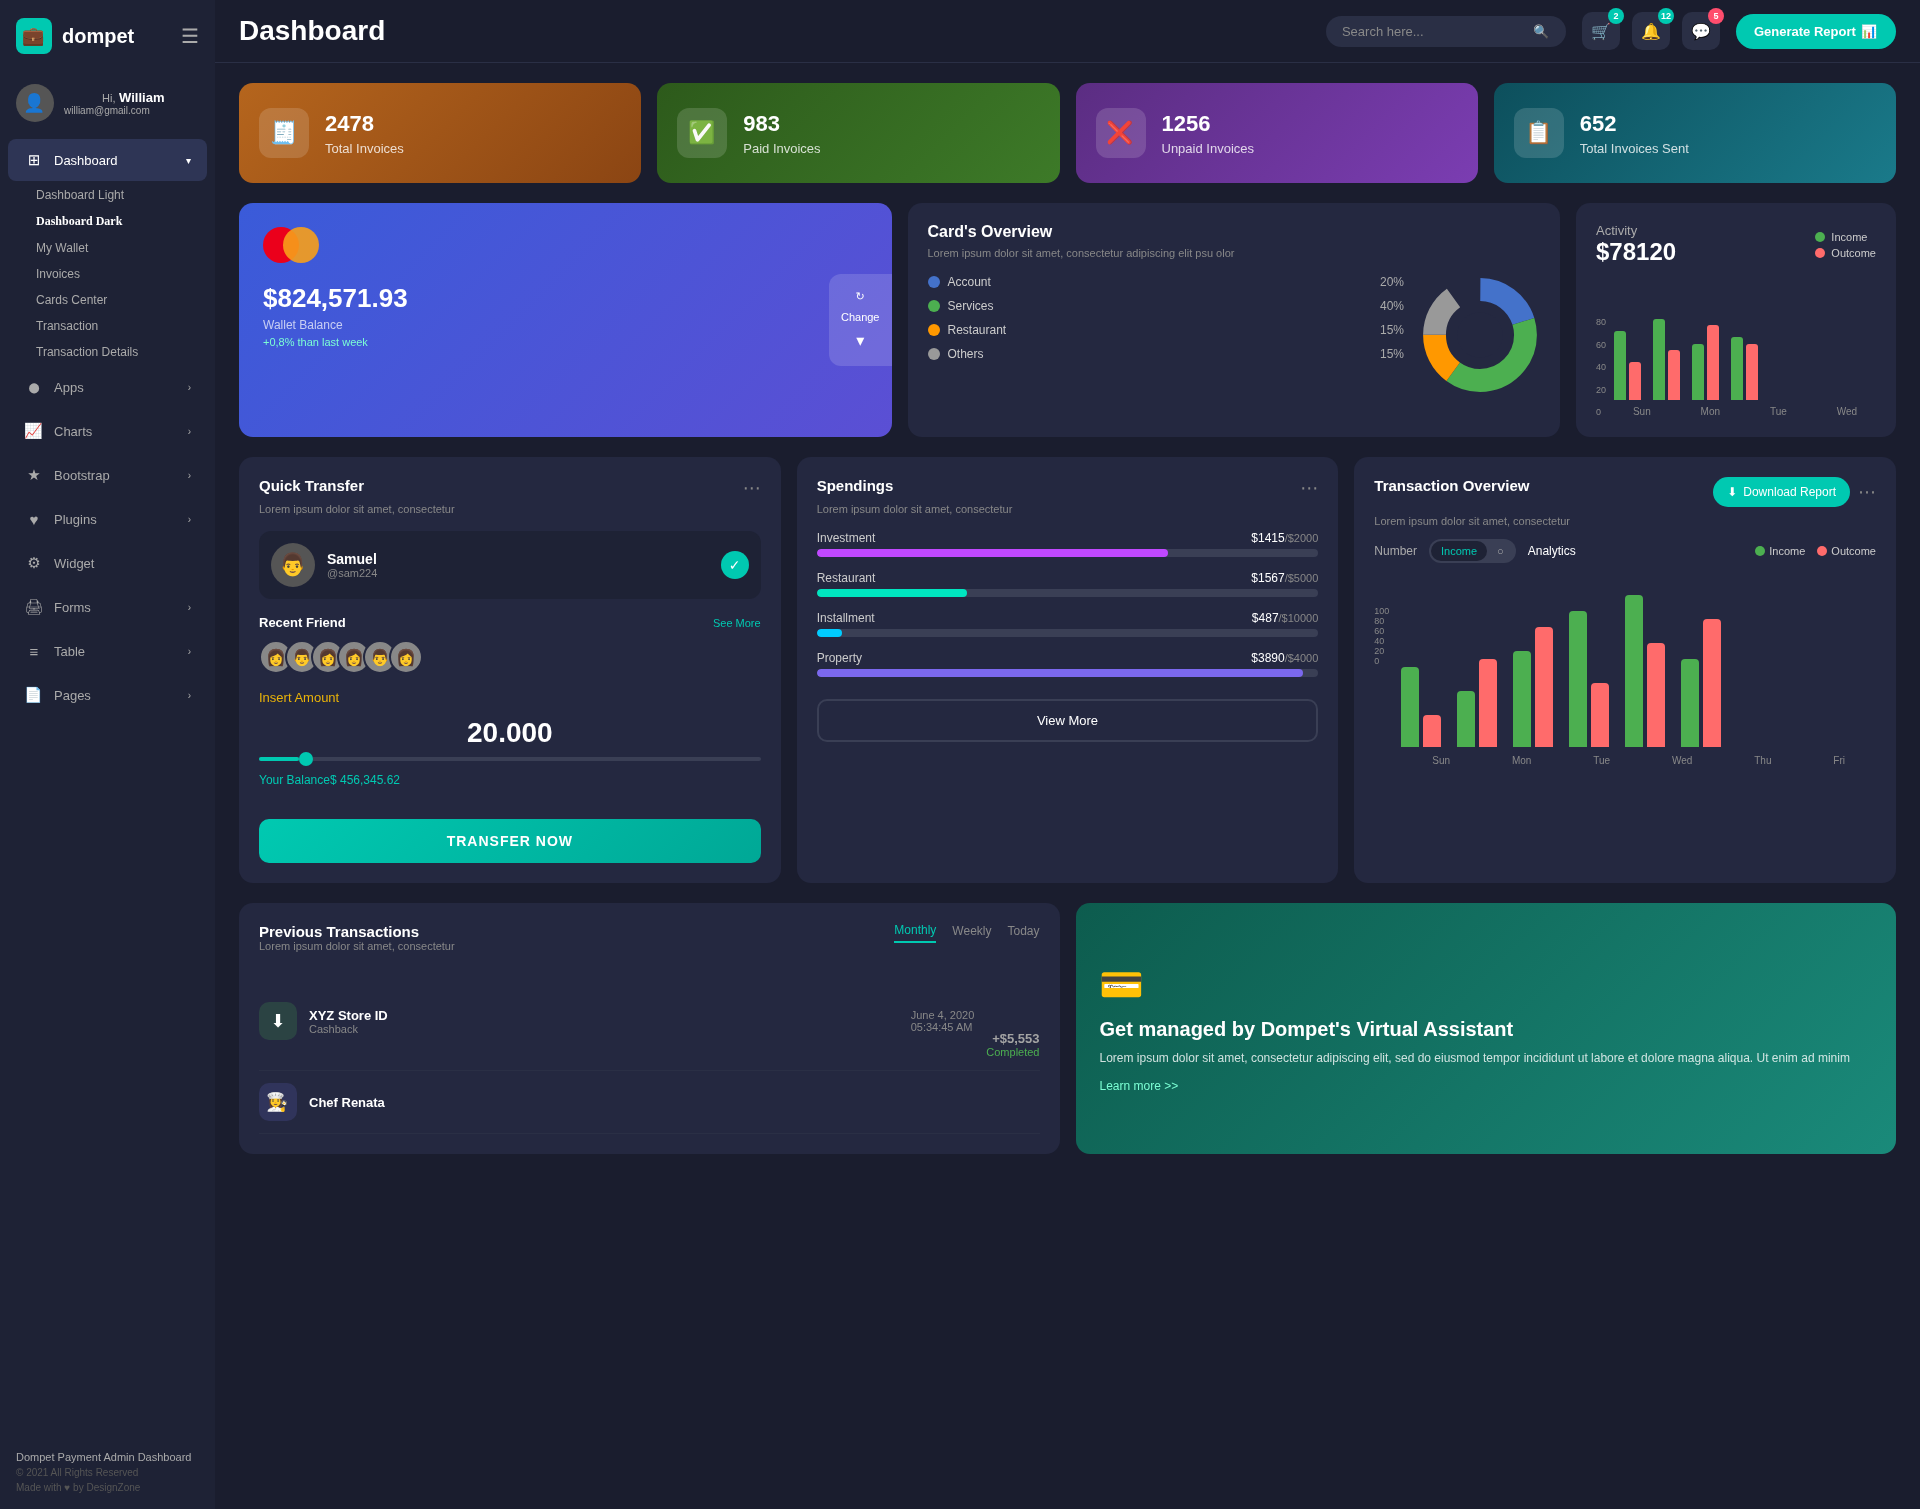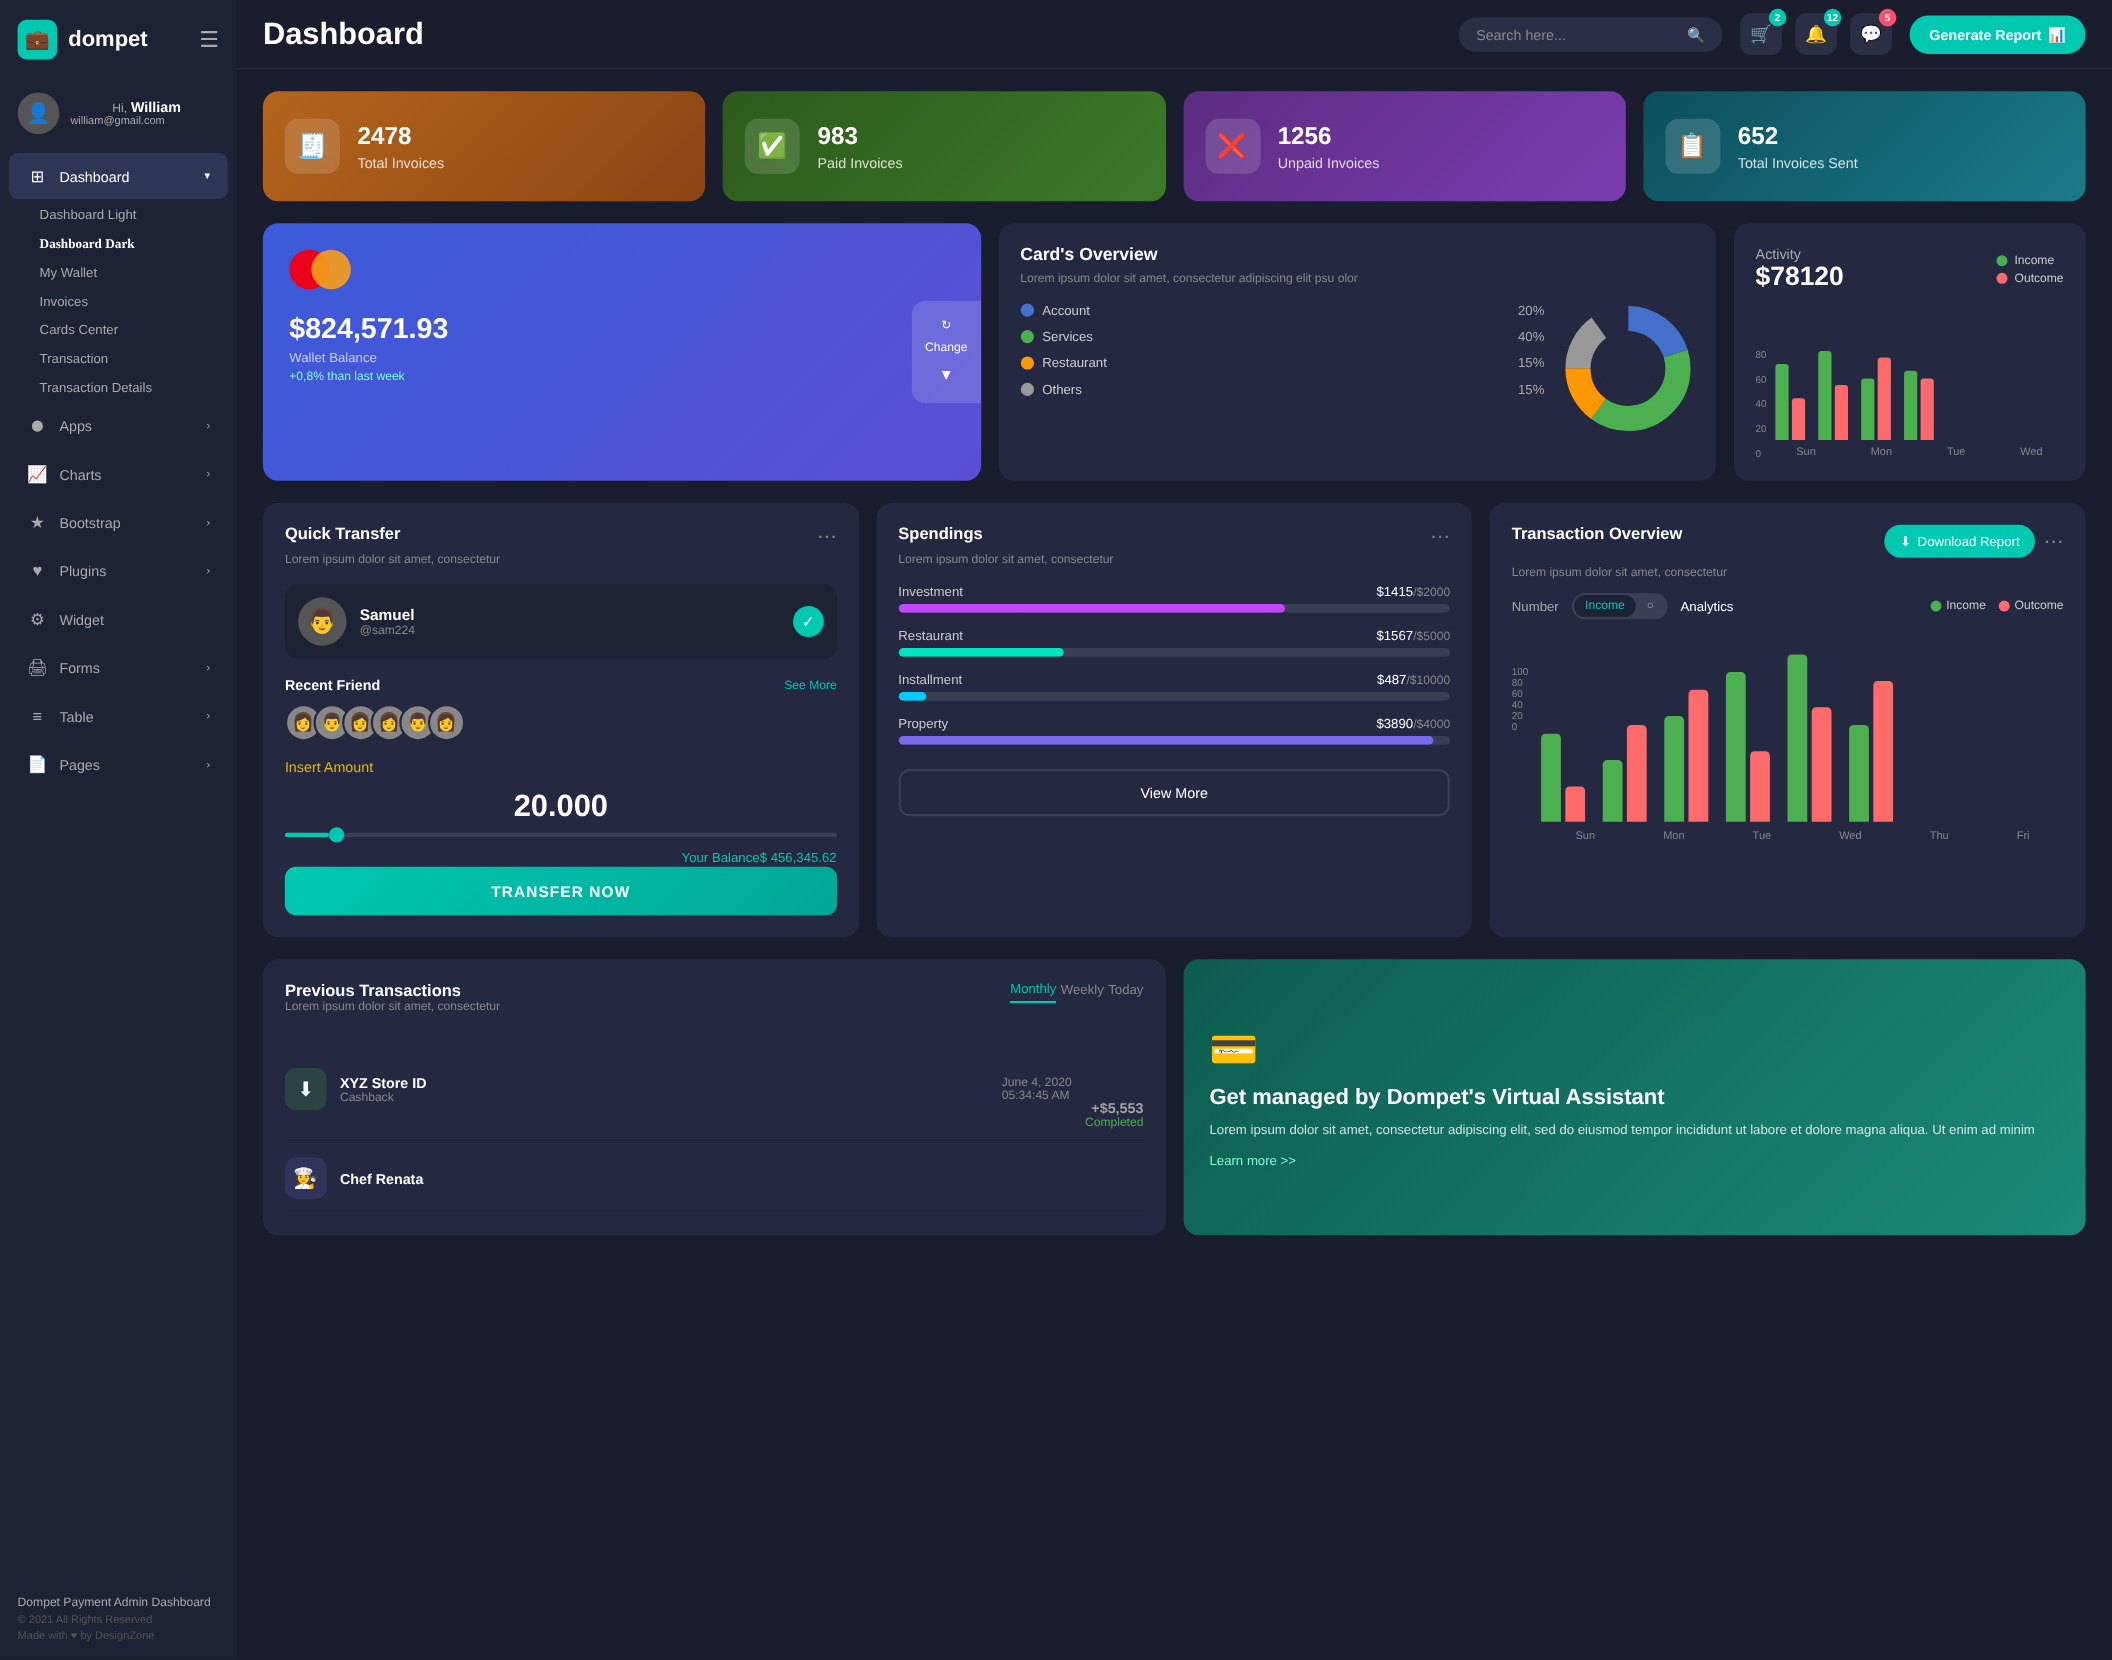--- a/index.html
+++ b/index.html
@@ -111,21 +111,21 @@
     .recent-friends { display: flex; justify-content: space-between; align-items: center; margin-bottom: 10px; }
     .recent-label { font-size: 13px; font-weight: 600; }
     .see-all { font-size: 11px; color: #00c9b1; cursor: pointer; }
     .friends-avatars { display: flex; gap: -4px; margin-bottom: 16px; }
     .friend-av { width: 34px; height: 34px; border-radius: 50%; background: #888; margin-right: -8px; border: 2px solid #242840; overflow: hidden; display: flex; align-items: center; justify-content: center; font-size: 16px; }
     .insert-amount { font-size: 13px; color: #eab308; margin-bottom: 12px; }
     .amount-display { font-size: 28px; font-weight: 700; text-align: center; margin-bottom: 8px; }
     .slider-track { width: 100%; height: 4px; background: #3a3f55; border-radius: 2px; position: relative; margin-bottom: 12px; }
     .slider-fill { height: 100%; width: 8%; background: #00c9b1; border-radius: 2px; }
     .slider-thumb { width: 14px; height: 14px; background: #00c9b1; border-radius: 50%; position: absolute; top: -5px; left: 8%; }
-    .balance-row { display: flex; justify-content: flex-end; font-size: 12px; margin-bottom: 1px; }
+    .balance-row { display: flex; justify-content: flex-start; font-size: 12px; margin-bottom: 32px; }
     .balance-label { color: #00c9b1; }
     .balance-value { color: #00c9b1; }
     .transfer-btn { width: 100%; background: linear-gradient(135deg, #00c9b1, #00a896); color: #fff; border: none; padding: 14px; border-radius: 10px; font-size: 14px; font-weight: 700; cursor: pointer; letter-spacing: 1px; }
 
     
     .spendings { background: #242840; border-radius: 14px; padding: 20px; }
     .spending-item { margin-bottom: 14px; }
     .spending-header { display: flex; justify-content: space-between; margin-bottom: 4px; font-size: 12px; color: #ccc; }
     .spending-amount { color: #fff; font-size: 12px; }
     .spending-max { color: #888; font-size: 11px; }
@@ -146,21 +146,21 @@
     .io-dot { width: 10px; height: 10px; border-radius: 50%; }
     .big-bar-chart { display: flex; gap: 16px; align-items: flex-end; height: 160px; margin-top: 8px; }
     .big-bar-group { display: flex; gap: 4px; align-items: flex-end; }
     .big-bar { border-radius: 4px 4px 0 0; width: 18px; }
     .big-y-axis { display: flex; flex-direction: column; font-size: 9px; color: #888; height: 160px; padding-right: 8px; }
     .big-chart-labels { display: flex; justify-content: space-around; margin-top: 8px; font-size: 10px; color: #888; }
 
     
     .prev-row { display: grid; grid-template-columns: 1fr 1fr; gap: 16px; }
     .prev-transactions { background: #242840; border-radius: 14px; padding: 20px; }
-    .pt-tabs { display: flex; gap: 4px; align-items: center; }
+    .pt-tabs { display: flex; gap: 16px; align-items: center; }
     .pt-tab { font-size: 12px; color: #888; cursor: pointer; padding-bottom: 4px; }
     .pt-tab.active { color: #00c9b1; border-bottom: 2px solid #00c9b1; }
     .pt-item { display: flex; align-items: center; gap: 12px; padding: 12px 0; border-bottom: 1px solid #2a2f45; }
     .pt-icon { width: 38px; height: 38px; border-radius: 10px; display: flex; align-items: center; justify-content: center; font-size: 18px; }
     .pt-icon.green { background: rgba(76, 175, 80, 0.2); }
     .pt-info { flex: 1; }
     .pt-name { font-size: 13px; font-weight: 600; }
     .pt-sub { font-size: 11px; color: #888; }
     .pt-date { font-size: 11px; color: #888; }
     .pt-amount { font-size: 13px; font-weight: 700; color: #a3a3a3; margin-top: 47px; }

